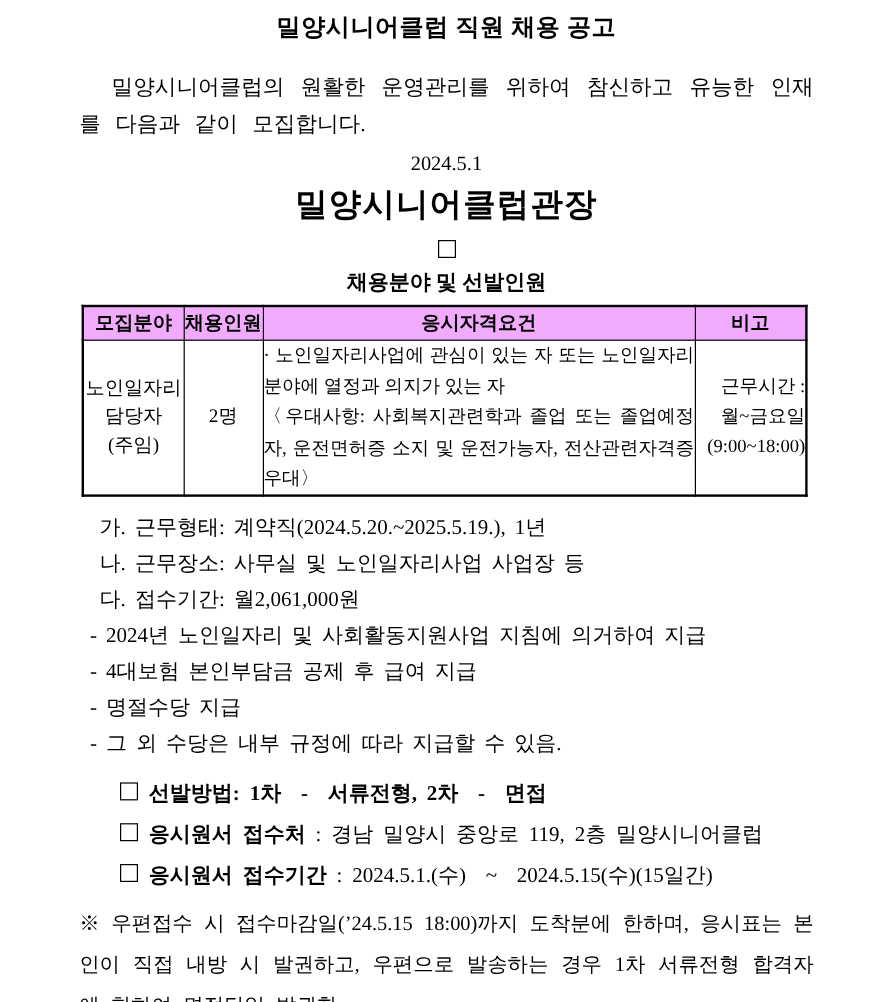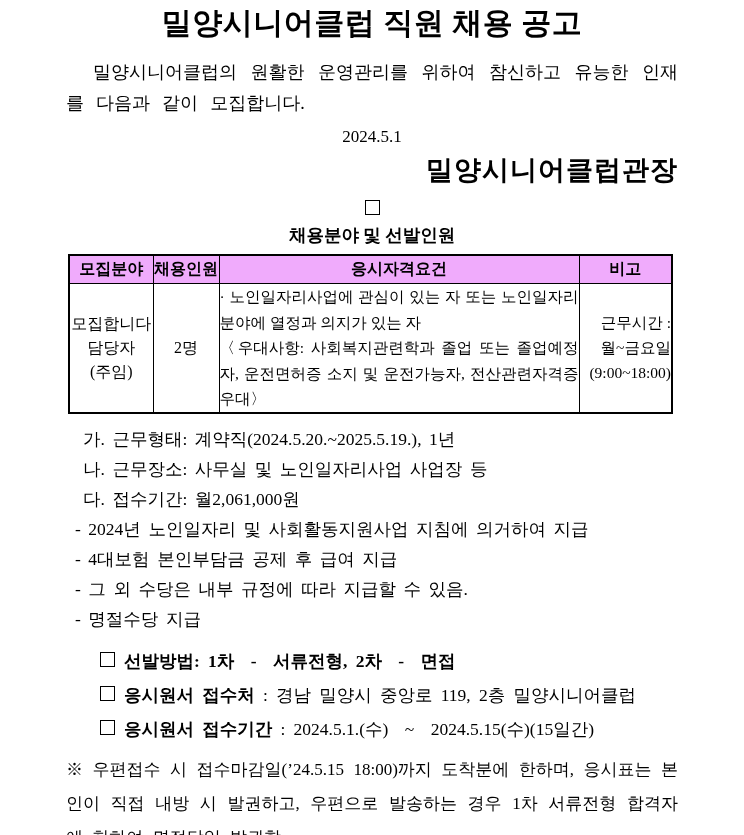--- a/index.html
+++ b/index.html
@@ -13,21 +13,21 @@
     width: 744px;
     height: 835px;
     overflow: hidden;
   }
   .doc {
     padding: 4px 66px 0 66px;
     box-sizing: border-box;
     width: 744px;
   }
   .title {
-    font-size: 30px;
+    font-size: 20px;
     font-weight: bold;
     text-align: center;
     margin: 2px 0 0 0;
     line-height: 34px;
     letter-spacing: 0.5px;
   }
   .intro {
     font-size: 18px;
     line-height: 31px;
     margin: 17px 0 0 0;
@@ -38,21 +38,21 @@
   .date-line {
     text-align: center;
     font-size: 17px;
     line-height: 22px;
     margin-top: 7px;
     font-family: Liberation Serif, serif;
   }
   .issuer {
     font-size: 27px;
     font-weight: bold;
-    text-align: right;
+    text-align: center;
     margin: 3px 0 0 0;
     line-height: 38px;
     letter-spacing: 1px;
   }
   .sec-head {
     margin-top: 13px;
     font-size: 17.5px;
     font-weight: bold;
     display: flex;
     align-items: center;
@@ -171,21 +171,21 @@
       <tr>
         <th>모집분야</th>
         <th>채용인원</th>
         <th>응시자격요건</th>
         <th>비고</th>
       </tr>
     </thead>
     <tbody>
       <tr style="height:107px;">
         <td class="cell-field">
-          <div>모집합니다</div>
+          <div>노인일자리</div>
           <div>담당자</div>
           <div>(주임)</div>
         </td>
         <td class="cell-count">2명</td>
         <td class="cell-qual">
           <div>· 노인일자리사업에 관심이 있는 자 또는 노인일자리분야에 열정과 의지가 있는 자</div>
           <div>〈우대사항: 사회복지관련학과 졸업 또는 졸업예정자, 운전면허증 소지 및 운전가능자, 전산관련자격증 우대〉</div>
         </td>
         <td class="cell-note">
           <div>근무시간 :</div>
@@ -195,22 +195,22 @@
       </tr>
     </tbody>
   </table>
 
   <div class="list">
     <div class="ga">가. 근무형태: 계약직(2024.5.20.~2025.5.19.), 1년</div>
     <div class="ga">나. 근무장소: 사무실 및 노인일자리사업 사업장 등</div>
     <div class="ga">다. 접수기간: 월2,061,000원</div>
     <div class="dash">- 2024년 노인일자리 및 사회활동지원사업 지침에 의거하여 지급</div>
     <div class="dash">- 4대보험 본인부담금 공제 후 급여 지급</div>
+    <div class="dash">- 명절수당 지급</div>
     <div class="dash">- 그 외 수당은 내부 규정에 따라 지급할 수 있음.</div>
-    <div class="dash">- 명절수당 지급</div>
   </div>
 
   <div class="bullet-line first all-bold">
     <span class="sq"></span>
     <span>
       <span class="bl-label">선발방법:</span><span class="bl-text"> 1차  -  서류전형, 2차  -  면접</span>
     </span>
   </div>
 
   <div class="bullet-line">

